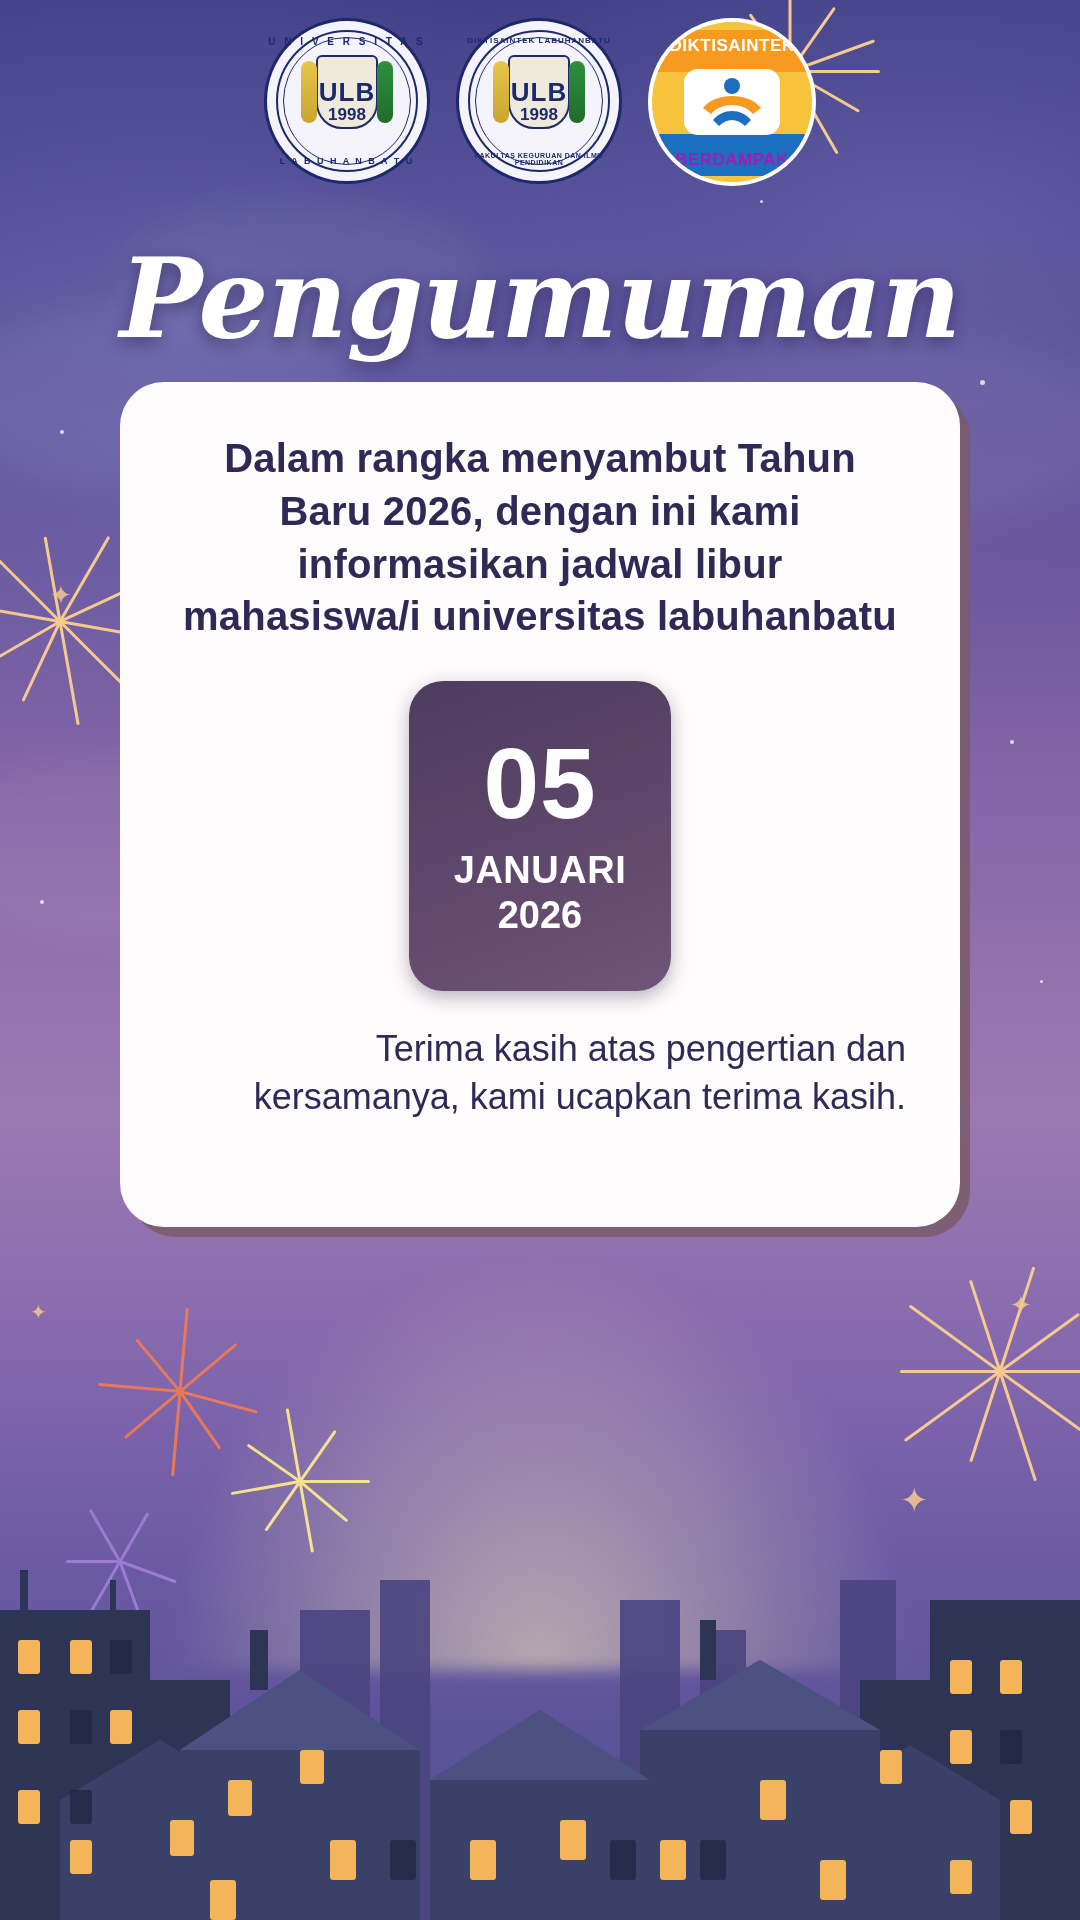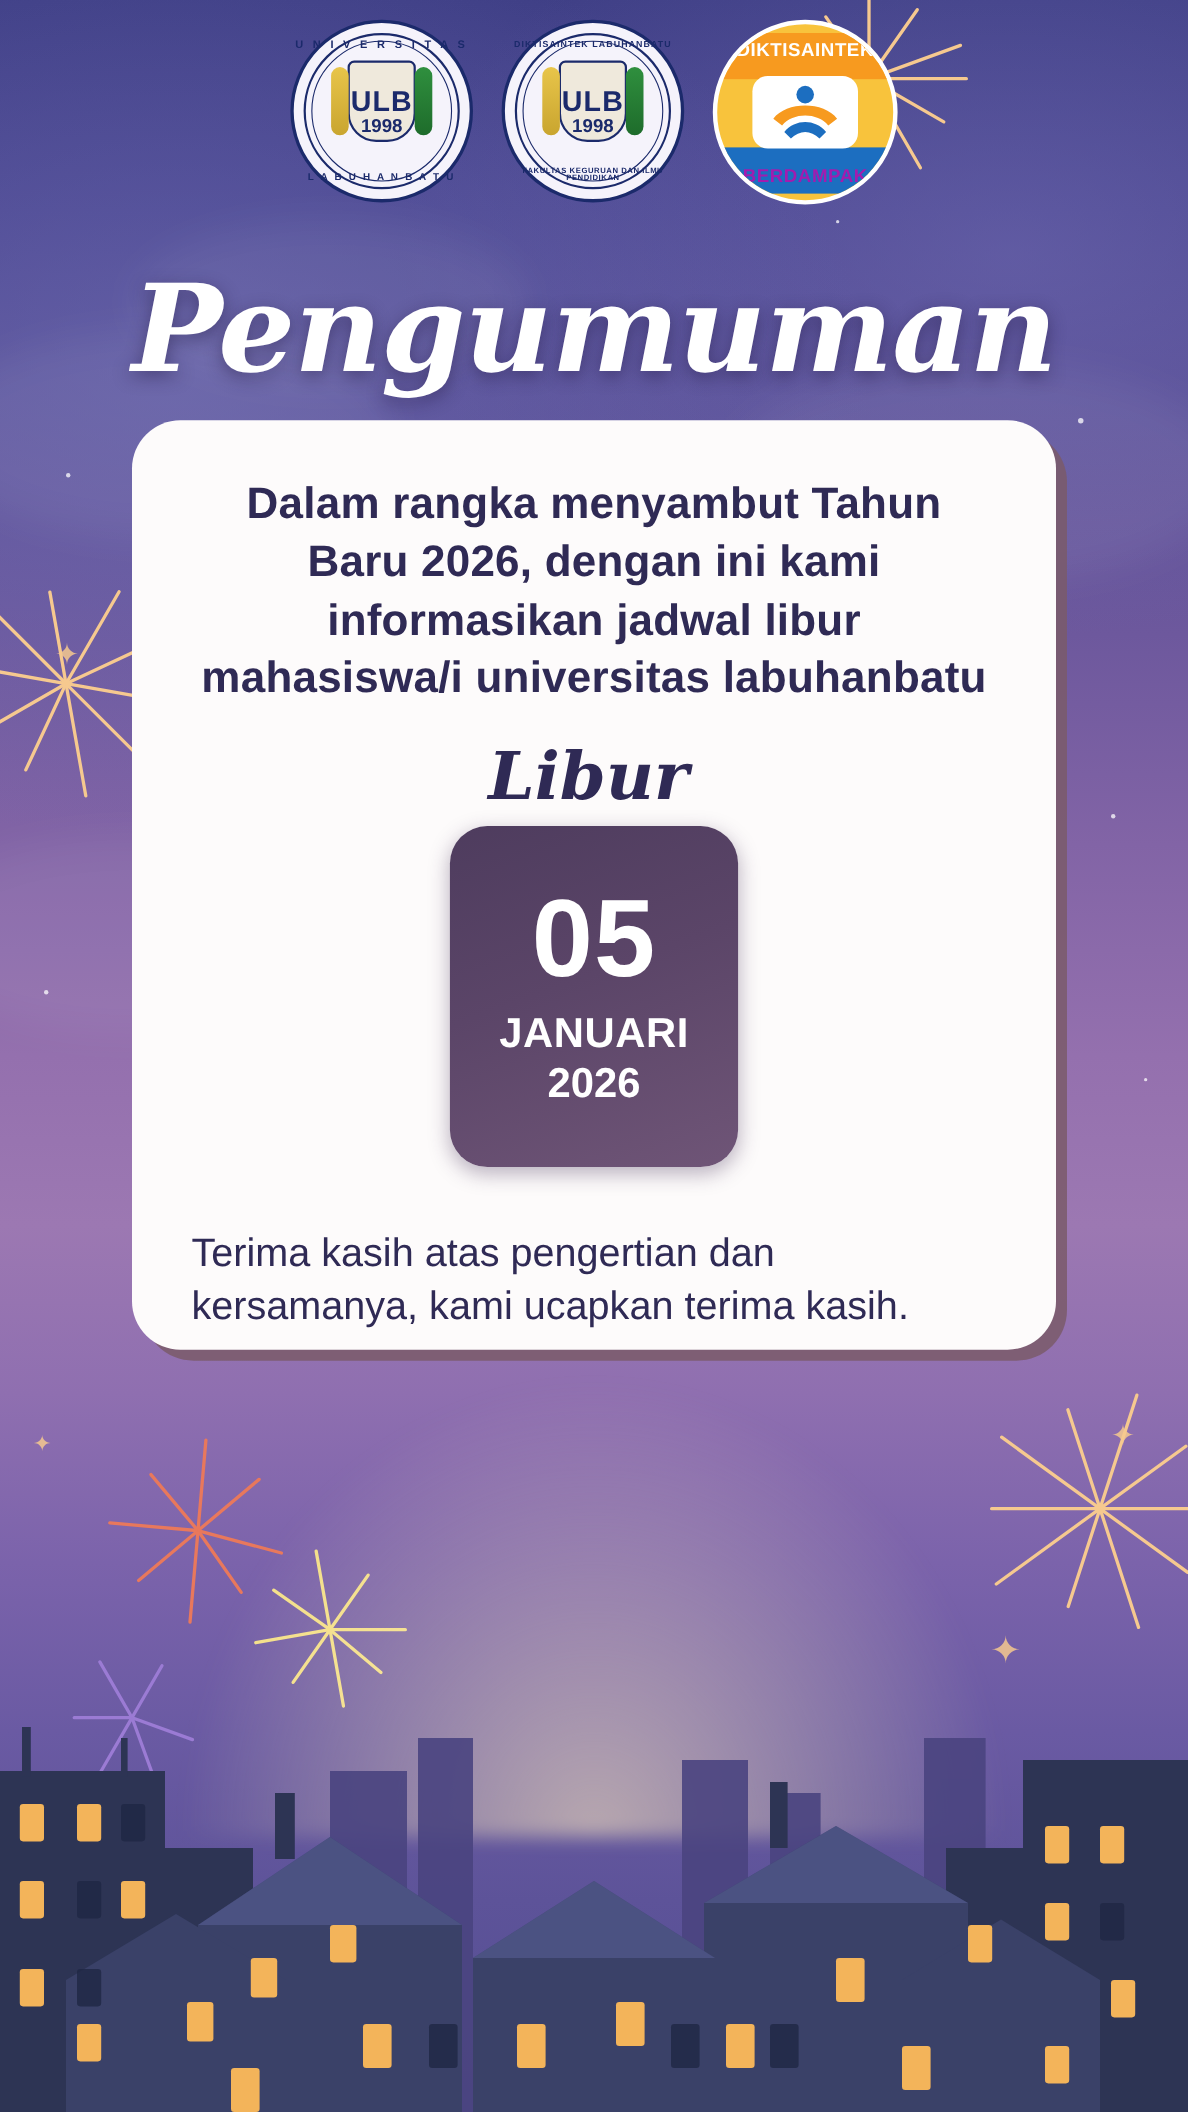--- a/index.html
+++ b/index.html
@@ -89,21 +89,21 @@
     box-shadow:0 6px 18px rgba(60,40,80,.35);
     box-sizing:border-box;padding:10px;
   }
   .bigNum{font-size:78px;font-weight:bold;line-height:.95;letter-spacing:1px;}
   .bigNum.huge{font-size:100px;}
   .monthSm{font-size:27px;font-weight:bold;letter-spacing:.5px;margin-top:6px;}
   .sampai{font-size:37px;font-weight:400;margin:6px 0 2px;}
   .monthBig{font-size:38px;font-weight:bold;letter-spacing:.5px;margin-top:18px;}
   .yearBig{font-size:38px;font-weight:bold;margin-top:2px;}
   .outro{
-    text-align:left;color:#2f2a55;font-size:36px;line-height:1.34;font-weight:500;margin-top:54px;
+    text-align:right;color:#2f2a55;font-size:36px;line-height:1.34;font-weight:500;margin-top:34px;
   }
 
   
   .fw{position:absolute;z-index:4;}
   .fw i{position:absolute;left:50%;top:50%;transform-origin:0 50%;height:3px;border-radius:2px;display:block;}
   .sparkle{position:absolute;z-index:4;color:#f6c98f;font-size:26px;opacity:.85;}
 
   
   .city{position:absolute;left:0;bottom:0;width:100%;height:640px;z-index:5;}
   .glow{position:absolute;left:50%;bottom:250px;transform:translateX(-50%);width:760px;height:420px;
@@ -245,21 +245,20 @@
   <div class="title">Pengumuman</div>
 
   <div class="glow"></div>
 
   <div class="cardWrap">
     <div class="cardShadow"></div>
     <div class="card">
       <p class="intro">Dalam rangka menyambut Tahun Baru 2026, dengan ini  kami informasikan jadwal libur mahasiswa/i universitas labuhanbatu</p>
 
       <div class="labels">
-        <div class="scriptLbl" style="margin-left:-10px;">Libur</div>
       </div>
 
       <div class="boxes">
 
         <div class="dateBox">
           <div class="bigNum huge">05</div>
           <div class="monthBig">JANUARI</div>
           <div class="yearBig">2026</div>
         </div>
       </div>

